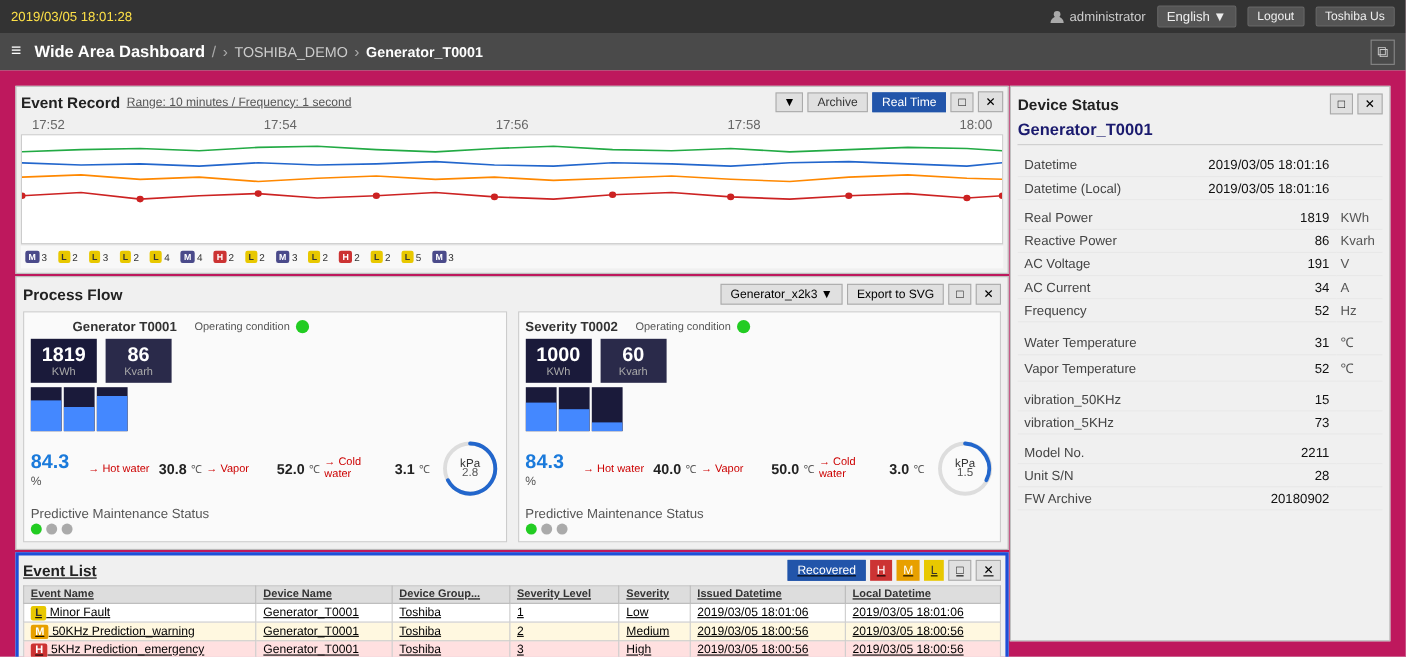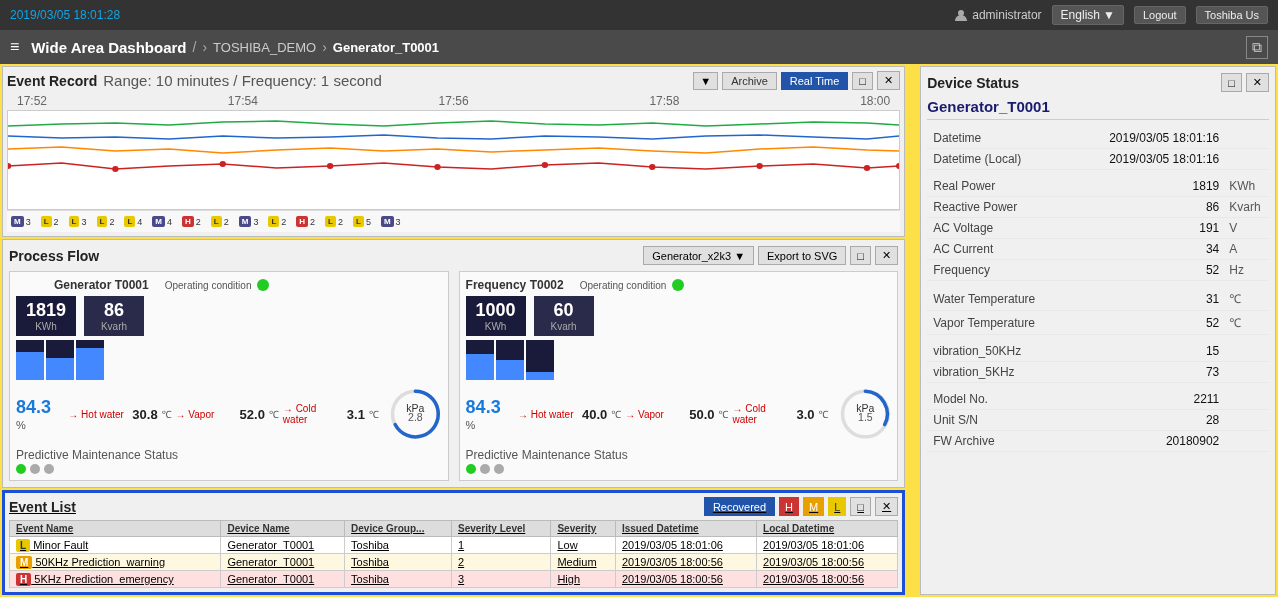--- a/index.html
+++ b/index.html
@@ -9,21 +9,21 @@
     .top-bar {
       background: #333;
       color: #ccc;
       display: flex;
       align-items: center;
       justify-content: flex-end;
       height: 30px;
       padding: 0 10px;
       gap: 10px;
     }
-    .top-bar .datetime { color: #0ea5e9; font-size: 12px; margin-right: auto; }
+    .top-bar .datetime { color: #fde047; font-size: 12px; margin-right: auto; }
     .top-bar .user { display: flex; align-items: center; gap: 4px; color: #ccc; }
     .top-bar .btn-lang, .top-bar .btn-logout, .top-bar .btn-contact {
       background: #555;
       color: #eee;
       border: 1px solid #666;
       padding: 2px 8px;
       cursor: pointer;
       font-size: 11px;
       border-radius: 2px;
     }
@@ -42,23 +42,23 @@
     .nav-bar .title { font-size: 15px; font-weight: bold; }
     .nav-bar .sep { color: #aaa; font-size: 14px; }
     .nav-bar .breadcrumb-item { color: #ccc; font-size: 13px; }
     .nav-bar .breadcrumb-current { color: #fff; font-size: 13px; font-weight: bold; }
     .nav-bar .window-icon { margin-left: auto; color: #ccc; cursor: pointer; font-size: 14px; border: 1px solid #888; padding: 2px 5px; }
 
     
     .main-content {
       display: flex;
       height: calc(597px - 64px);
-      background: #fde047;
-      gap: 15px;
-      padding: 2px;
+      background: #be185d;
+      gap: 1px;
+      padding: 14px;
     }
 
     
     .left-panel {
       display: flex;
       flex-direction: column;
       gap: 2px;
       flex: 1;
     }
 
@@ -69,21 +69,21 @@
       padding: 4px;
       height: 210px;
     }
     .panel-header {
       display: flex;
       align-items: center;
       gap: 6px;
       margin-bottom: 4px;
     }
     .panel-title { font-size: 14px; font-weight: bold; color: #222; }
-    .panel-subtitle { color: #555; font-size: 15px; }
+    .panel-subtitle { color: #555; font-size: 11px; text-decoration: underline; }
     .panel-controls { margin-left: auto; display: flex; gap: 4px; align-items: center; }
     .btn-archive { background: #e0e0e0; border: 1px solid #aaa; padding: 2px 8px; cursor: pointer; font-size: 11px; color: #333; }
     .btn-realtime { background: #2255aa; color: #fff; border: 1px solid #2255aa; padding: 2px 8px; cursor: pointer; font-size: 11px; }
     .btn-icon { background: #e0e0e0; border: 1px solid #aaa; padding: 2px 6px; cursor: pointer; font-size: 11px; }
 
     
     .chart-area {
       background: #fff;
       border: 1px solid #ccc;
       height: 100px;
@@ -456,21 +456,21 @@
           </div>
           <div style="display:flex;gap:4px;margin-top:2px;">
             <span class="dot-green"></span>
             <span class="dot-gray"></span>
             <span class="dot-gray"></span>
           </div>
         </div>
 
         <div class="generator-unit">
           <div style="display:flex; align-items:center; gap:6px; margin-bottom:4px;">
-            <span class="gen-title">Frequency T0002</span>
+            <span class="gen-title">Severity T0002</span>
             <span style="font-size:10px;color:#555;margin-left:10px;">Operating condition</span>
             <span class="status-green"></span>
           </div>
           <div class="gen-metrics">
             <div class="metric-box">
               <div class="metric-value">1000</div>
               <div class="metric-unit">KWh</div>
             </div>
             <div class="metric-box metric-kvarh">
               <div class="metric-value">60</div>

